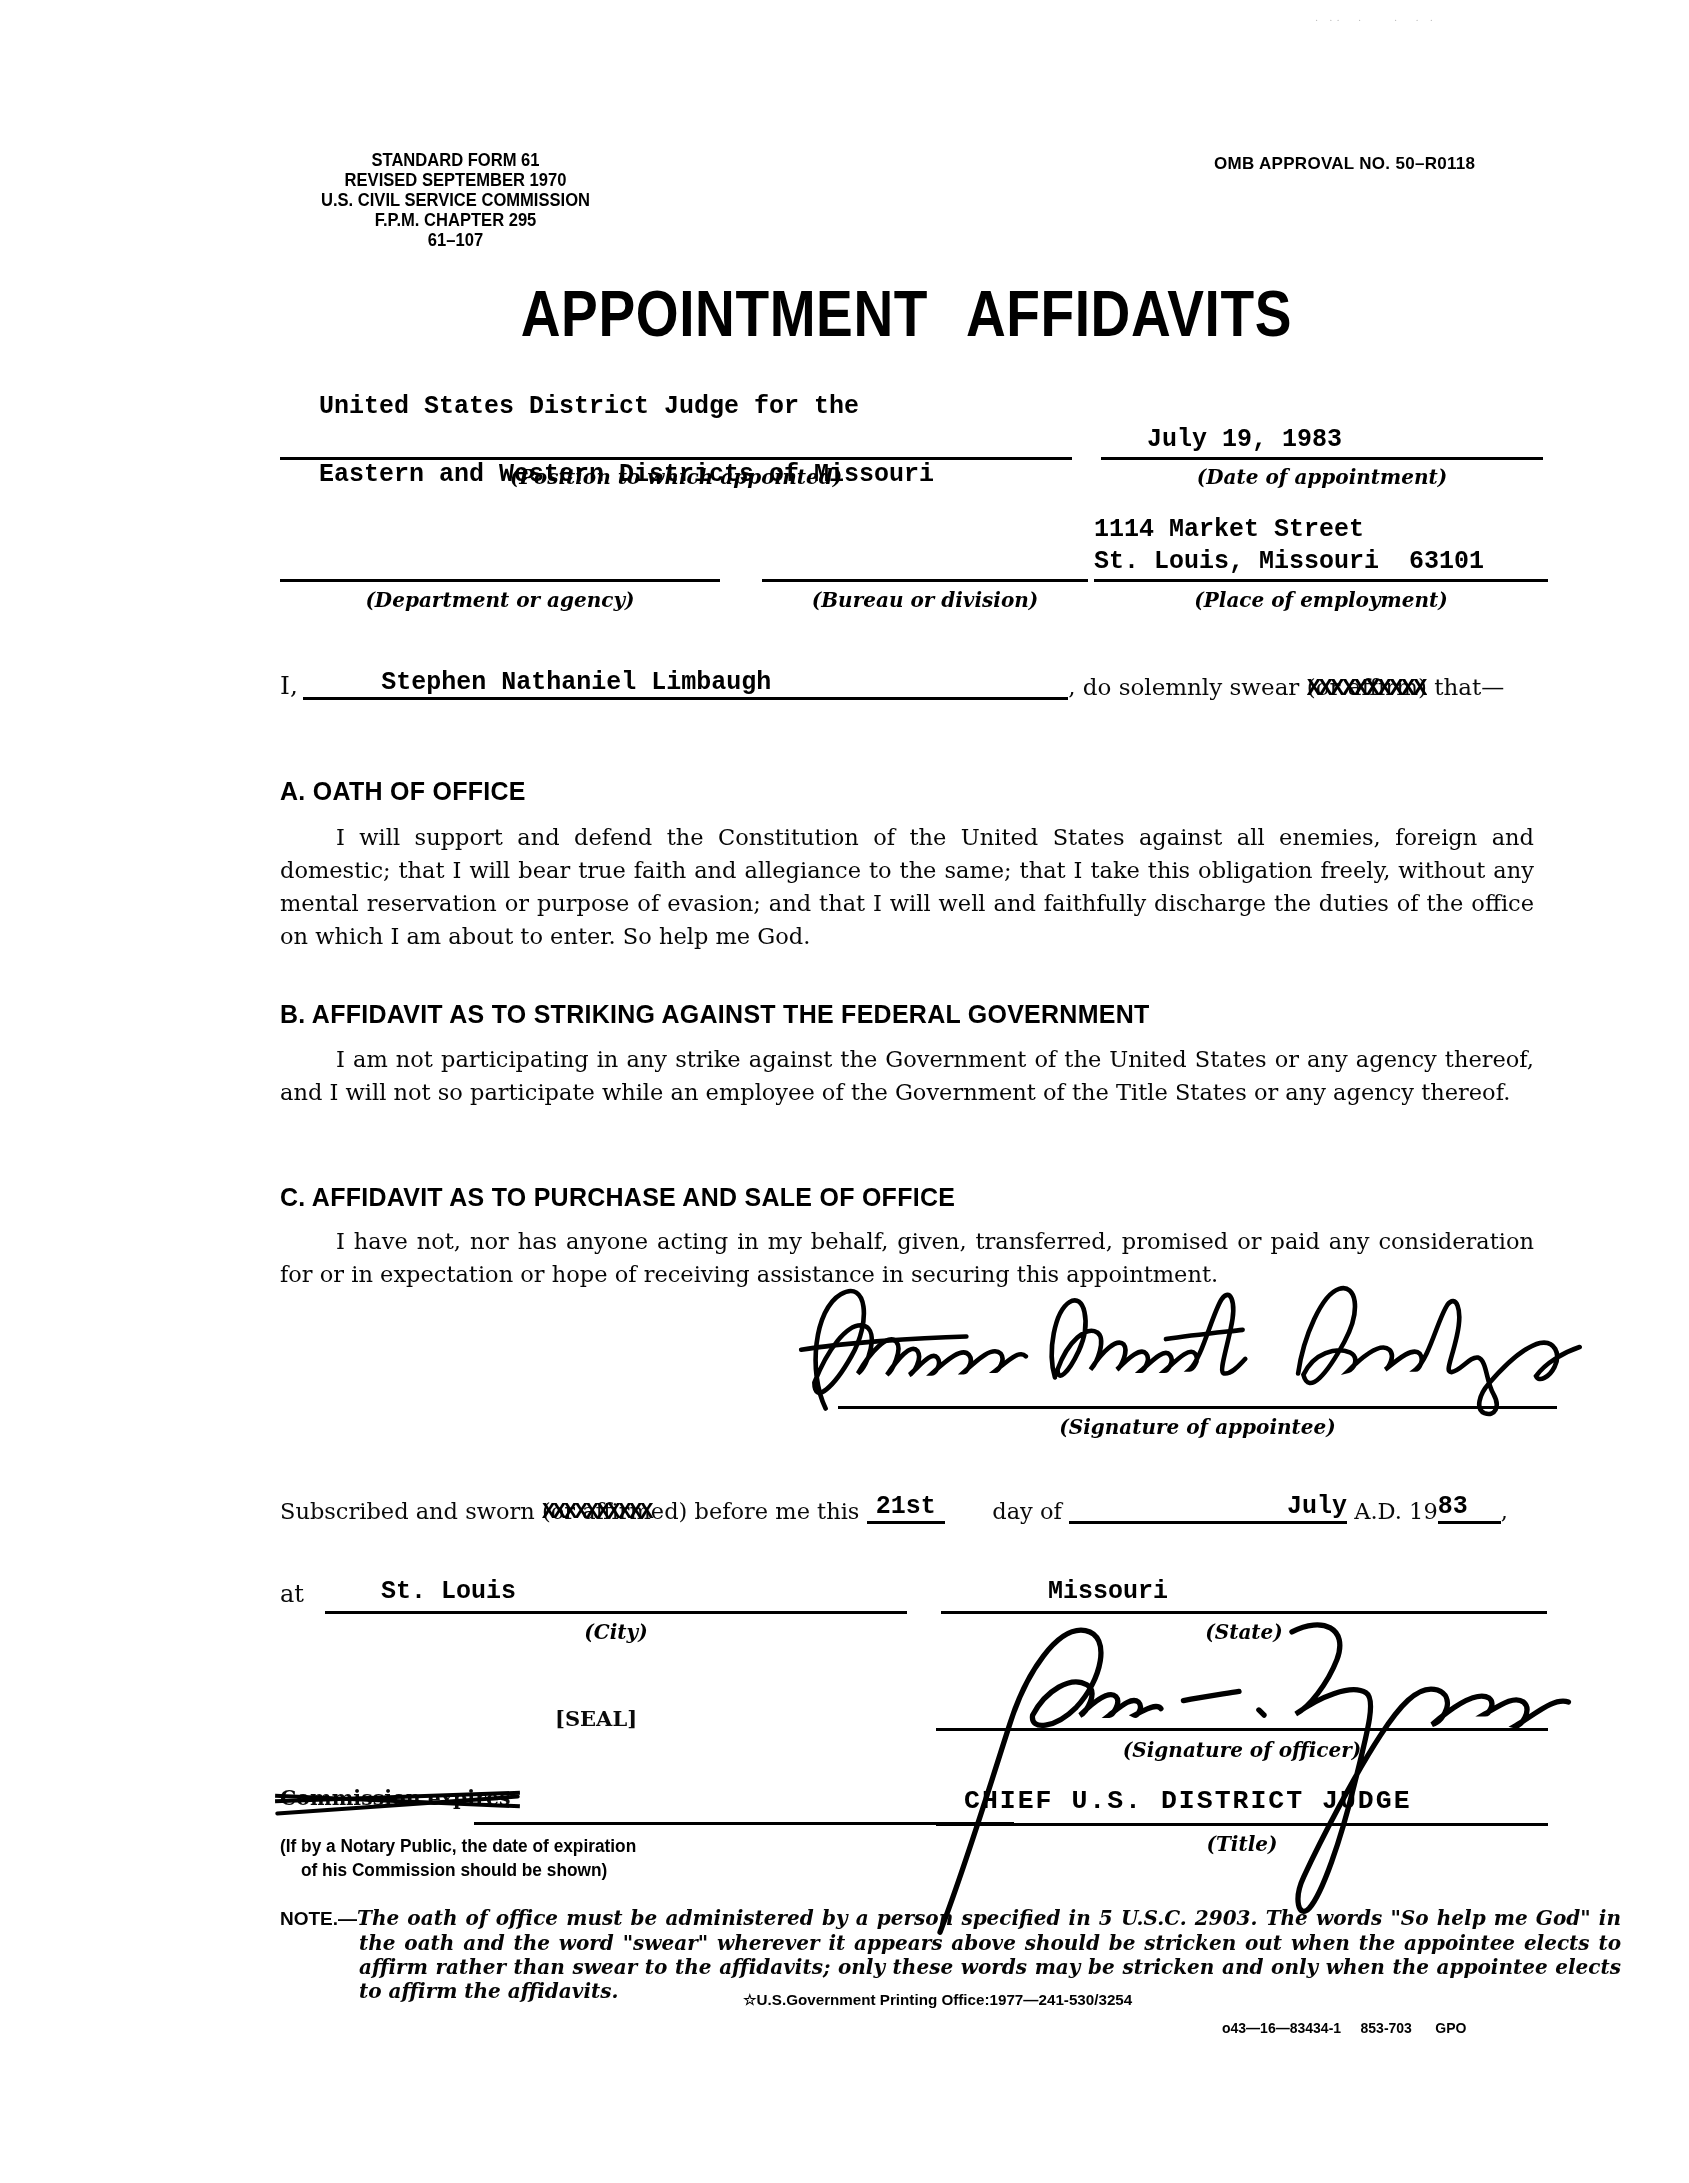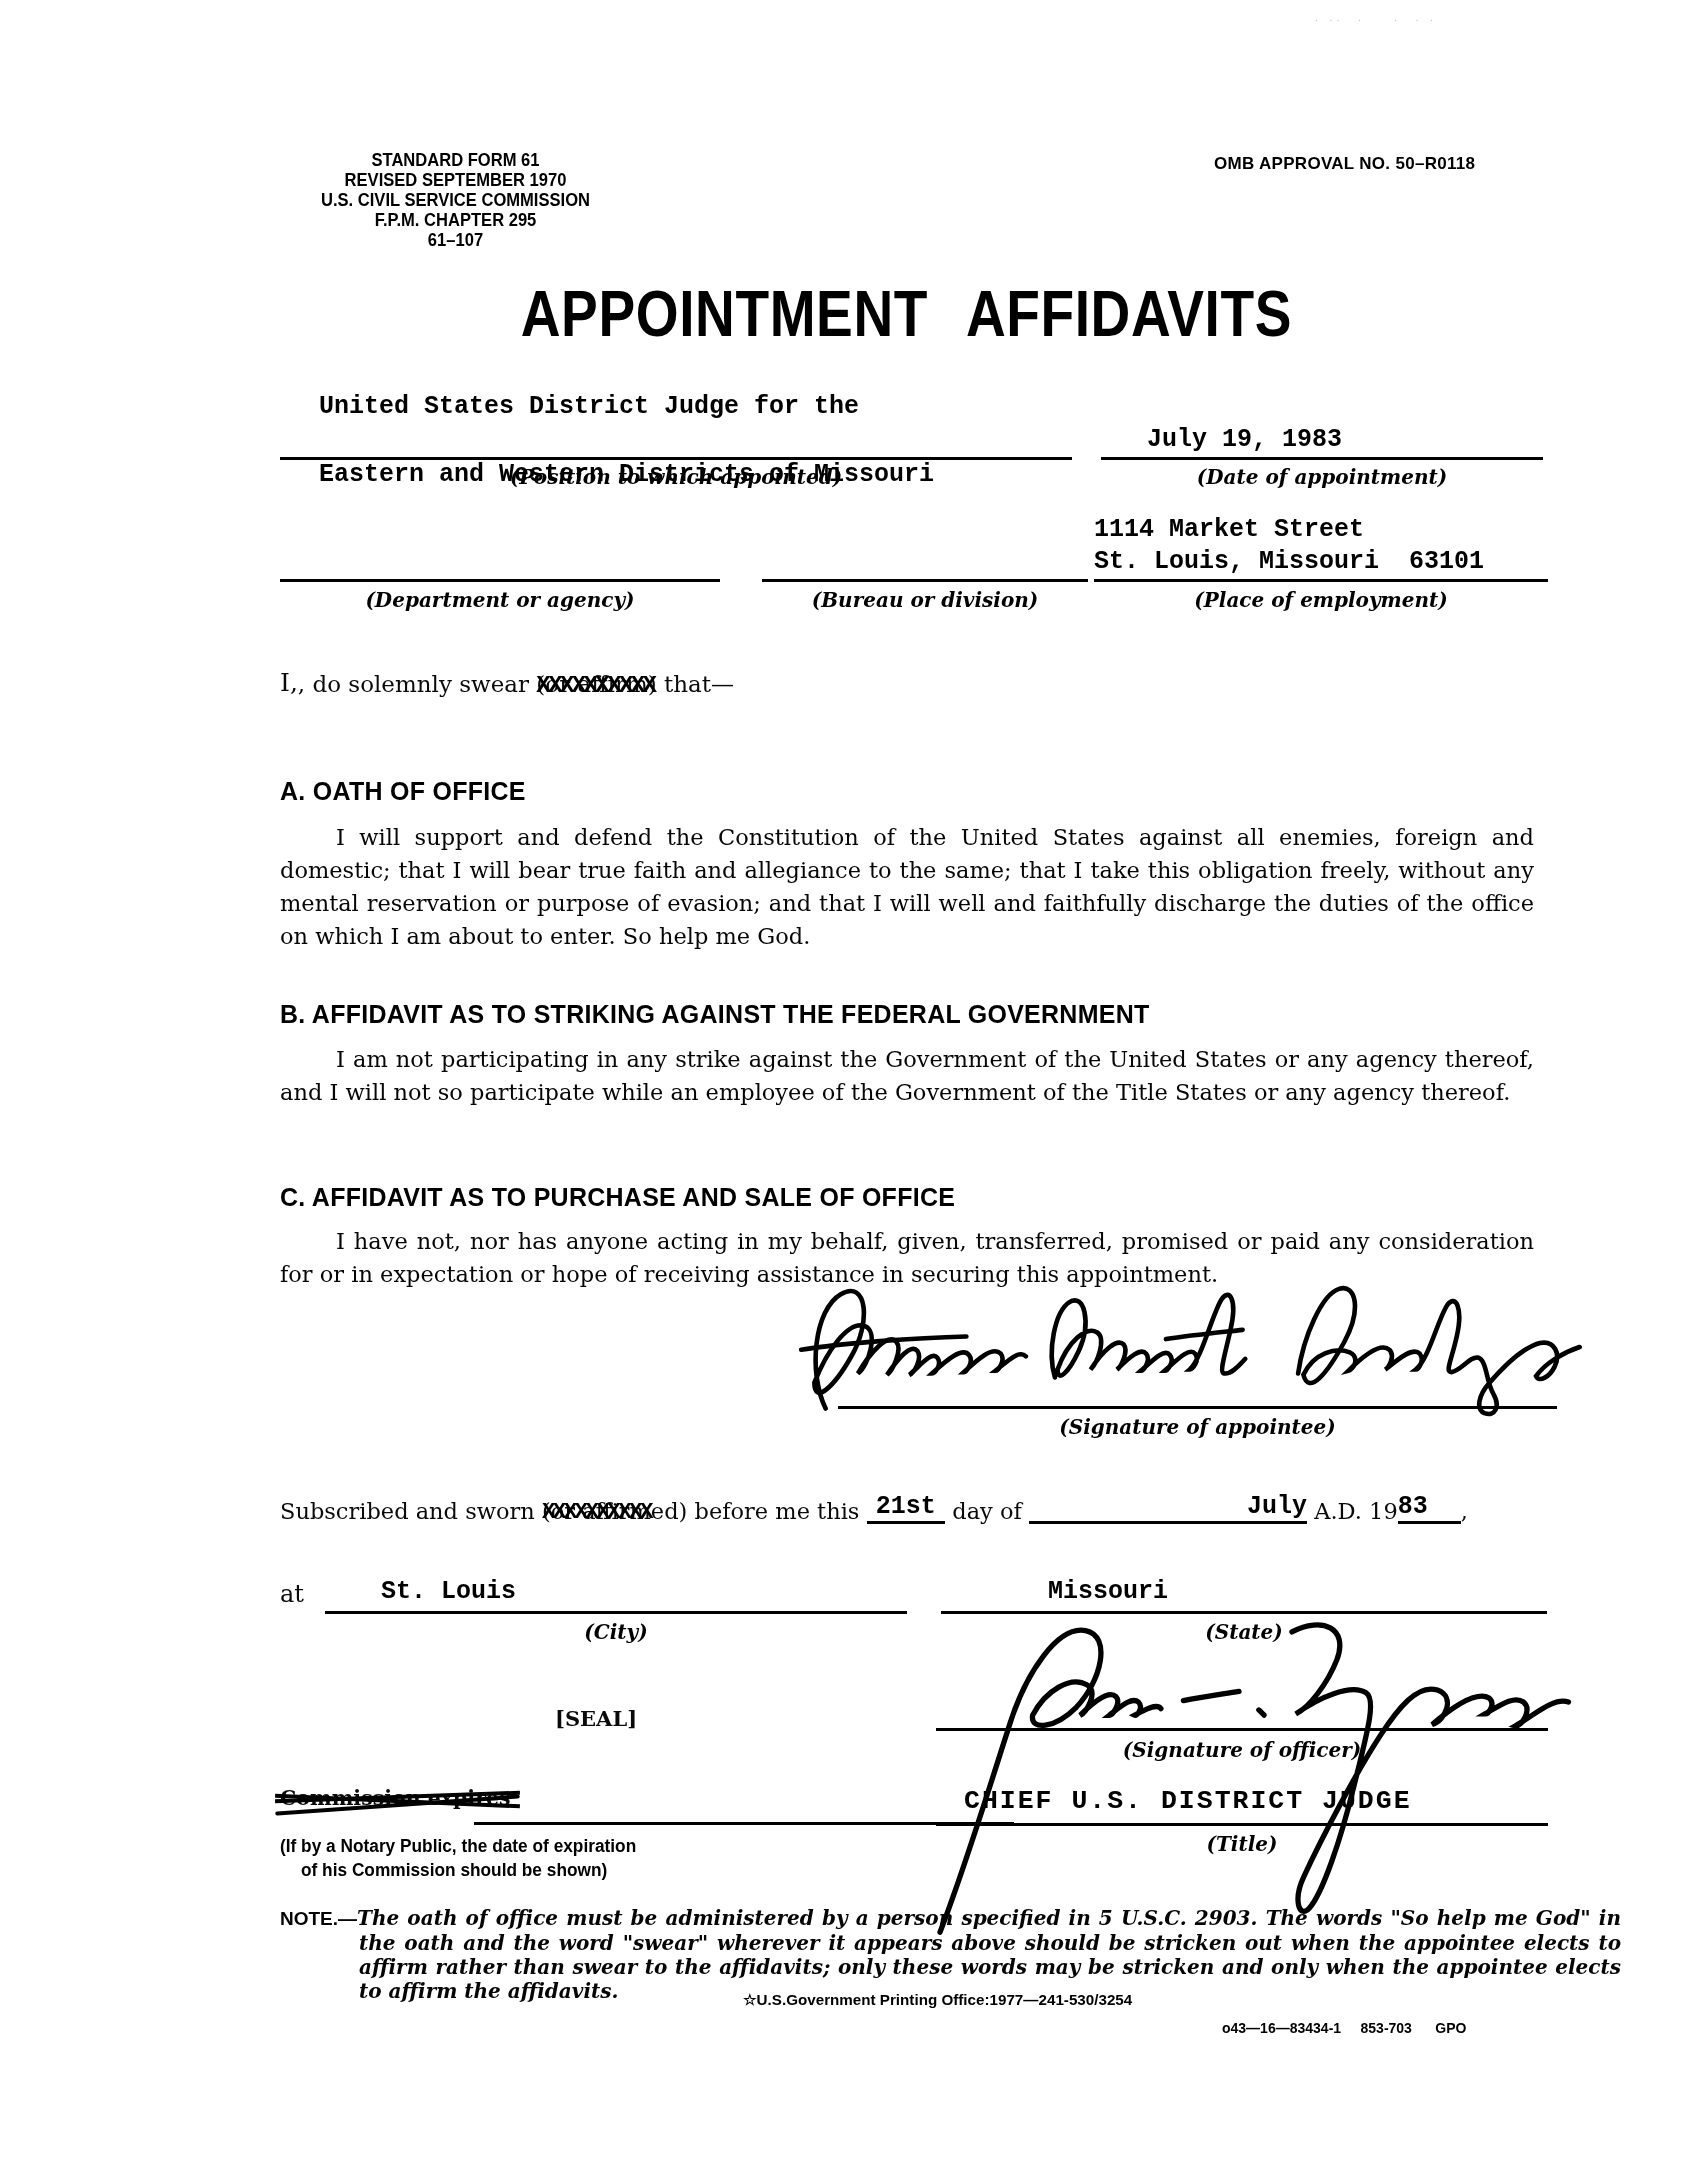--- a/index.html
+++ b/index.html
@@ -78,20 +78,23 @@
 
   <div class="abs rule" style="left:280px;top:579px;width:440px;"></div>
   <div class="abs rule" style="left:762px;top:579px;width:326px;"></div>
   <div class="abs rule" style="left:1094px;top:579px;width:454px;"></div>
   <div class="abs label" style="left:280px;top:588px;width:440px;">(Department or agency)</div>
   <div class="abs label" style="left:762px;top:588px;width:326px;">(Bureau or division)</div>
   <div class="abs label" style="left:1094px;top:588px;width:454px;">(Place of employment)</div>
 
   <div class="abs baseline-row" style="left:280px;top:668px;">
     <span class="serif" style="font-size:25px;">I,</span>
+    <span class="fill-line" style="display:inline-block;width:765px;margin-left:5.3px;">
+      <span class="mono" style="padding-left:78px;">Stephen Nathaniel Limbaugh</span>
+    </span>
     <span class="serif" style="font-size:23px;white-space:pre;">, do solemnly swear </span>
     <span class="xed serif" style="font-size:23px;">
       <span>(or affirm)</span>
       <span class="xover">XXXXXXXXXX</span>
     </span>
     <span class="serif" style="font-size:23px;white-space:pre;"> that—</span>
   </div>
 
   <div class="abs heading" style="left:280px;top:776px;">A. OATH OF OFFICE</div>
   <div class="abs para" style="left:280px;top:821px;width:1254px;">I will support and defend the Constitution of the United States against all enemies, foreign and domestic; that I will bear true faith and allegiance to the same; that I take this obligation freely, without any mental reservation or purpose of evasion; and that I will well and faithfully discharge the duties of the office on which I am about to enter. So help me God.</div>
@@ -117,21 +120,21 @@
   <div class="abs baseline-row" style="left:280px;top:1492px;">
     <span class="serif" style="white-space:pre;">Subscribed and sworn </span>
     <span class="xed serif">
       <span>(or affirmed)</span>
       <span class="xover" style="font-size:22.5px;">XXXXXXXXXX</span>
     </span>
     <span class="serif" style="white-space:pre;"> before me this </span>
     <span class="fill-line" style="display:inline-block;">
       <span class="mono" style="padding:0 9.3px;">21st</span>
     </span>
-    <span class="serif" style="white-space:pre;"> day of </span>
+    <span class="serif" style="white-space:pre;margin-left:40px;"> day of </span>
     <span class="fill-line" style="display:inline-block;width:278px;text-align:right;">
       <span class="mono">July</span>
     </span>
     <span class="serif" style="white-space:pre;"> A.D. 19</span>
     <span class="fill-line" style="display:inline-block;">
       <span class="mono" style="padding-right:33px;">83</span>
     </span>
     <span class="serif">,</span>
   </div>
 

